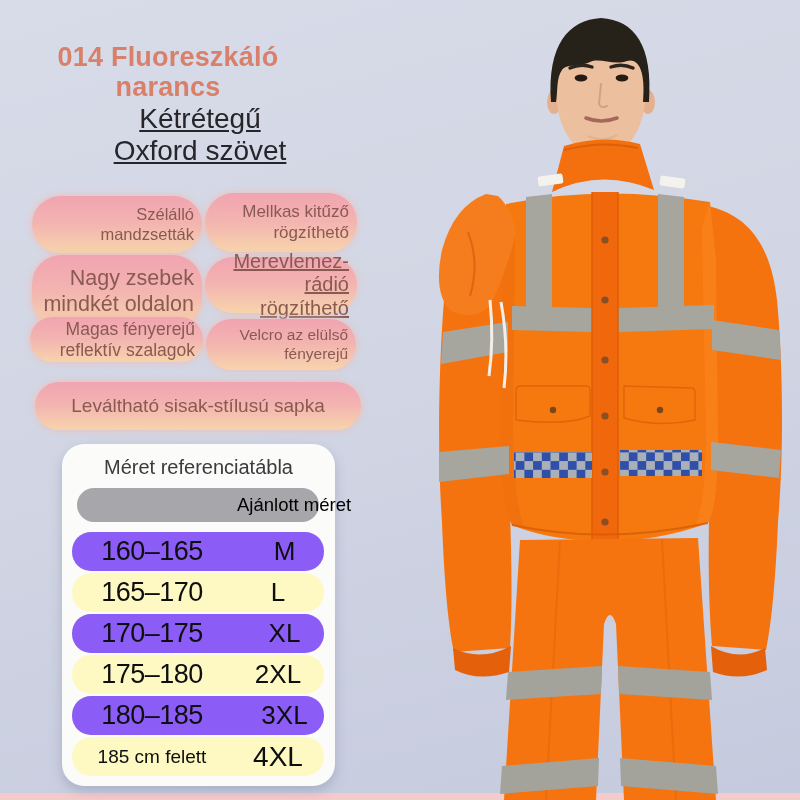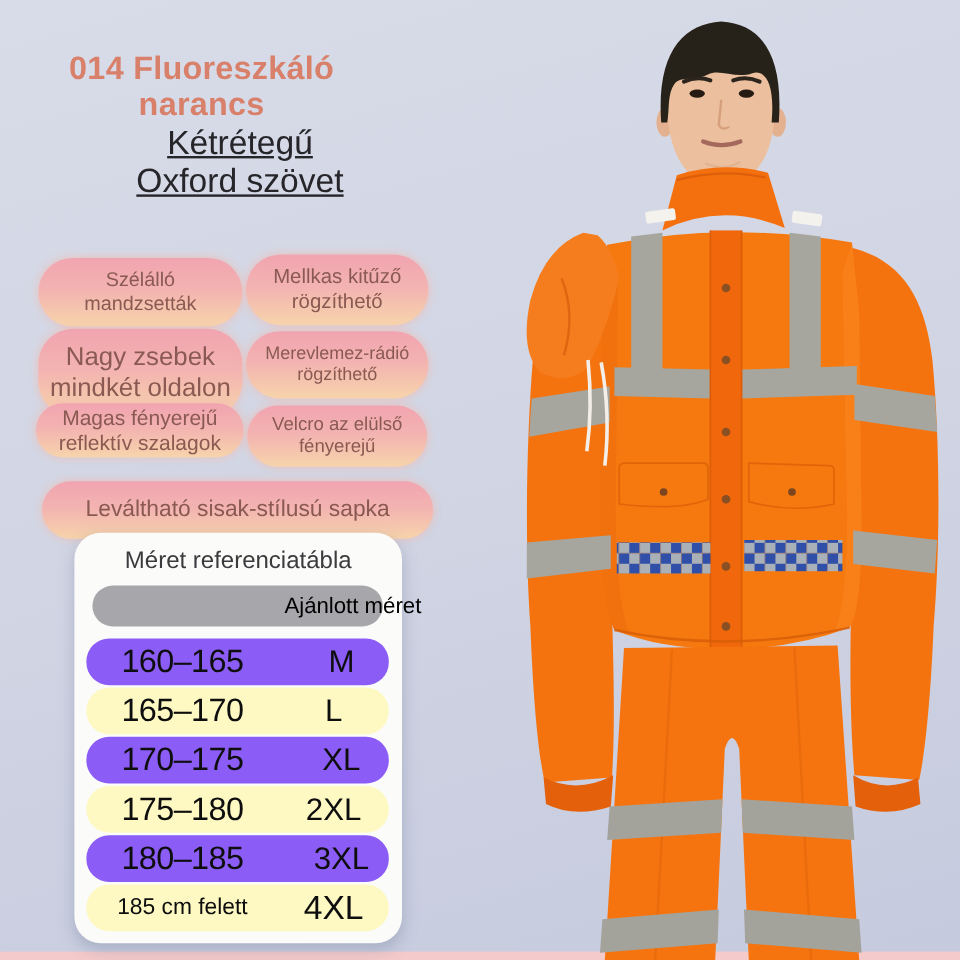--- a/index.html
+++ b/index.html
@@ -9,29 +9,29 @@
     background:linear-gradient(165deg,#d8dbe8 0%,#d2d6e4 45%,#c5cade 100%);
   }
   
   .title-block{position:absolute;left:28px;top:42px;width:280px;text-align:center;
     font-size:27px;line-height:30px;font-weight:600;color:#d8806a;letter-spacing:.2px;}
   .subtitle-block{position:absolute;left:28px;top:103px;width:344px;text-align:center;
     font-size:28px;line-height:32px;font-weight:500;color:#26262a;text-decoration:underline;}
   
   .badge{
     position:absolute;display:flex;align-items:center;justify-content:center;
-    text-align:center;border-radius:29px;color:#8a5a52;
+    text-align:right;border-radius:29px;color:#8a5a52;
     background:linear-gradient(180deg,#f1a4b0 0%,#f3b4b1 48%,#f7d4ab 100%);
     box-shadow:0 0 7px rgba(243,186,176,.9);
-    line-height:1.18;padding:2px 8px;box-sizing:border-box;margin-top:19px;
+    line-height:1.18;padding:2px 8px;box-sizing:border-box;
   }
   .b1{left:32px;top:196px;width:170px;height:57px;font-size:16.5px;}
   .b2{left:205px;top:193px;width:152px;height:59px;font-size:17px;}
   .b3{left:32px;top:255px;width:170px;height:73px;font-size:21.5px;line-height:1.2;}
-  .b4{left:205px;top:257px;width:152px;height:56px;font-size:15px;}
+  .b4{left:205px;top:257px;width:152px;height:56px;font-size:20px;text-decoration:underline;}
   .b5{left:30px;top:317px;width:173px;height:45px;font-size:17.5px;}
   .b6{left:206px;top:319px;width:150px;height:51px;font-size:15.5px;}
   .b7{left:35px;top:382px;width:326px;height:48px;font-size:19px;border-radius:25px;}
   
   .size-card{
     position:absolute;left:62px;top:444px;width:273px;height:342px;
     background:#fbfbfa;border-radius:22px;
     box-shadow:0 5px 12px rgba(110,120,150,.35);
   }
   .size-card .card-title{

